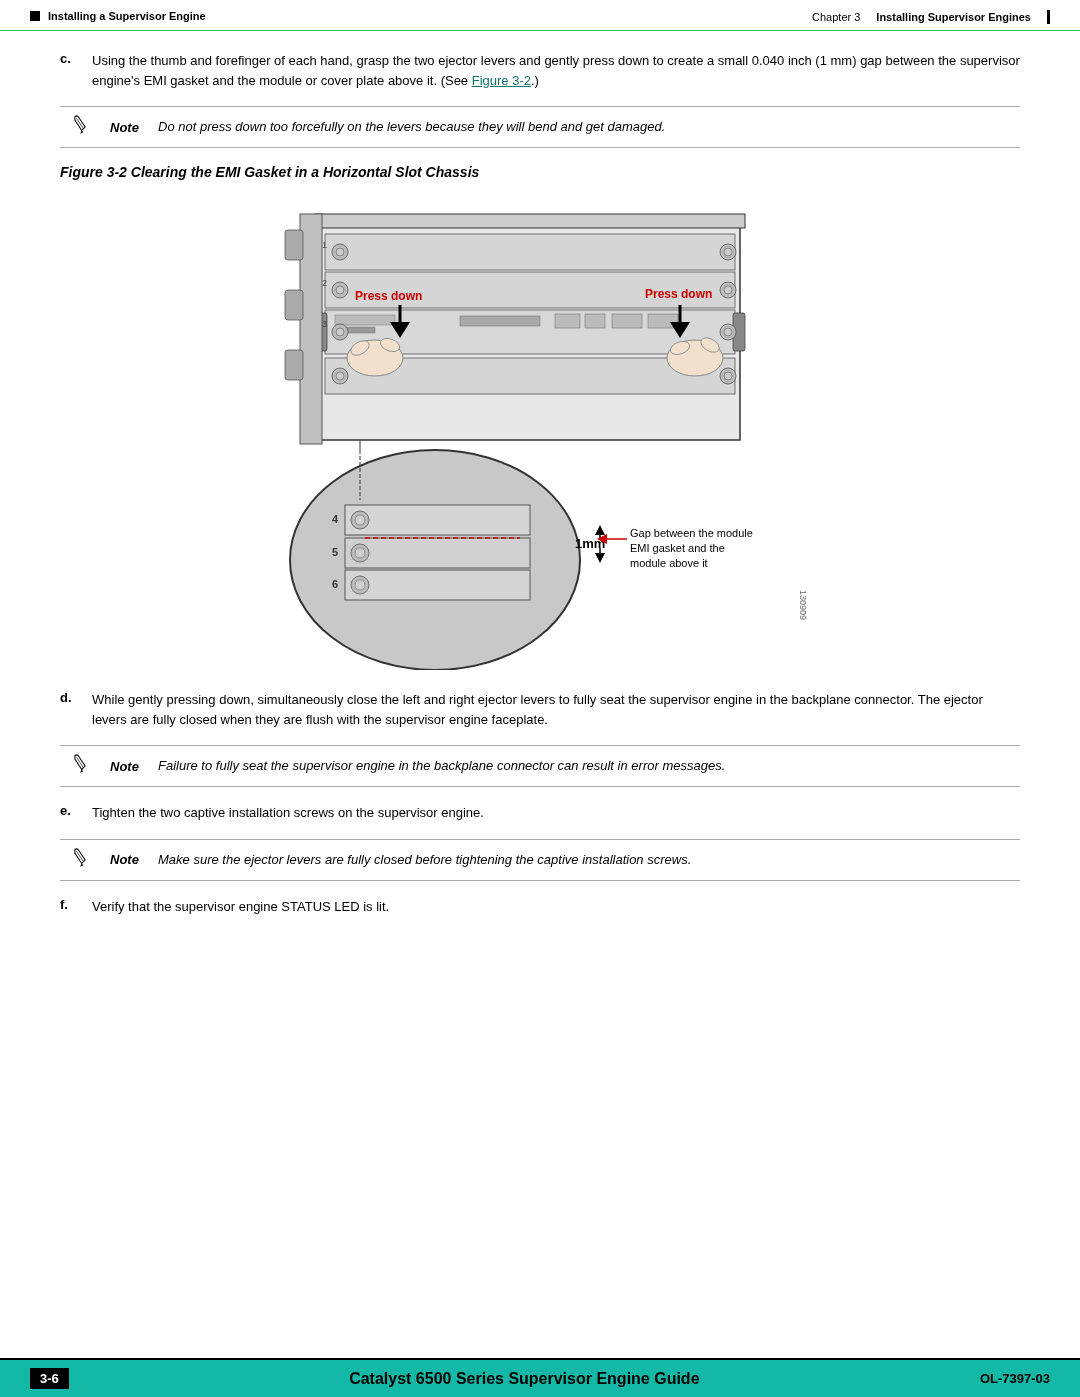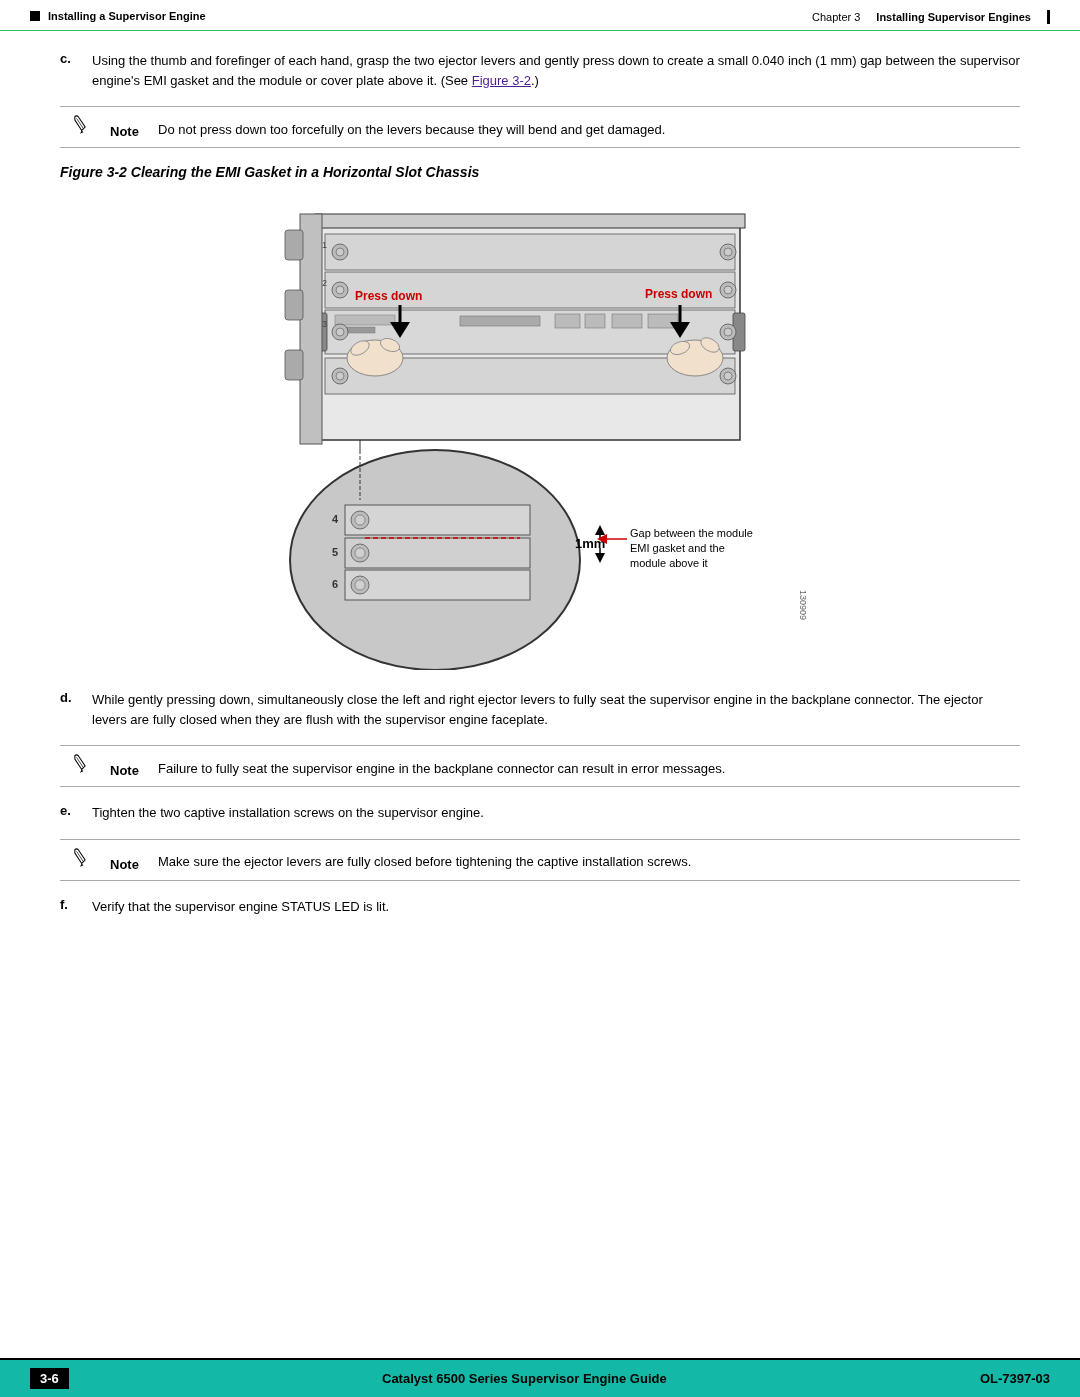--- a/index.html
+++ b/index.html
@@ -72,34 +72,35 @@
     }
     .step-letter {
       font-weight: bold;
       min-width: 20px;
     }
     .step-text {
       flex: 1;
       line-height: 1.5;
     }
     .step-text a, .link-text {
-      color: #4c1d95;
+      color: #0f766e;
       text-decoration: underline;
       cursor: pointer;
     }
 
     
     .note-box {
       display: flex;
-      align-items: flex-end;
+      align-items: center;
       border-top: 1px solid #aaa;
       border-bottom: 1px solid #aaa;
       padding: 8px 0;
       margin: 10px 0 16px 0;
       gap: 10px;
+      font-style: italic;
     }
     .note-icon {
       min-width: 40px;
       display: flex;
       flex-direction: column;
       align-items: center;
     }
     .pencil-icon {
       width: 24px;
       height: 24px;
@@ -158,21 +159,21 @@
       gap: 12px;
     }
     .page-num-box {
       background: #000;
       color: #fff;
       font-weight: bold;
       font-size: 13px;
       padding: 3px 10px;
     }
     .footer-center {
-      font-size: 13px;
+      font-size: 16px;
       font-weight: bold;
       text-align: center;
     }
     .footer-right {
       font-size: 13px;
       font-weight: bold;
     }
   </style>
 </head>
 <body>

